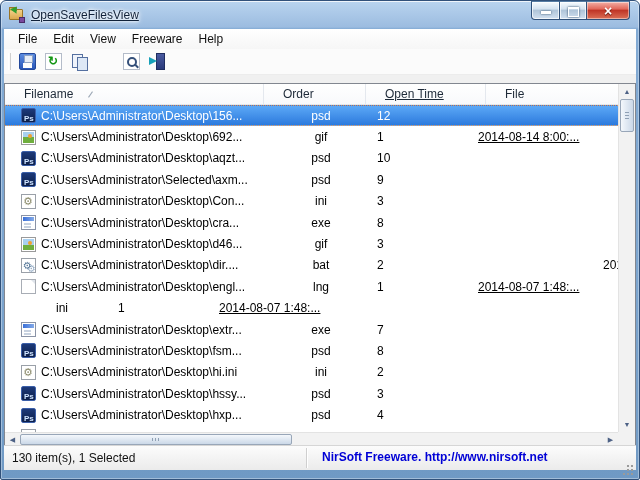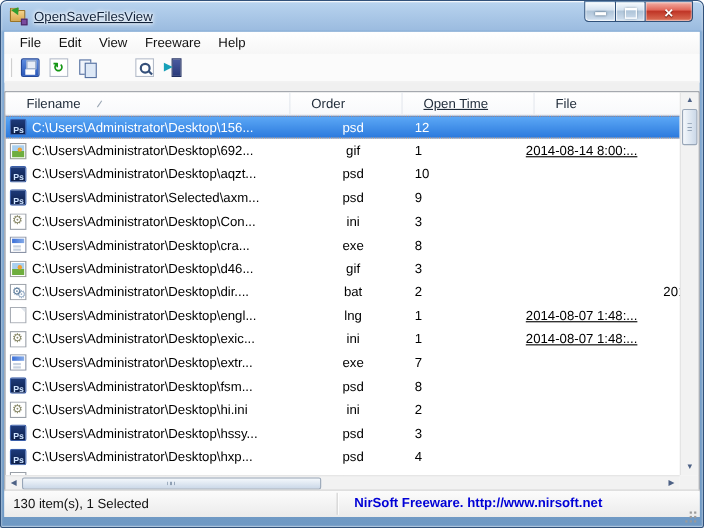--- a/index.html
+++ b/index.html
@@ -69,21 +69,21 @@
   .c0{width:259px;flex:none;}
   .c1{width:107px;flex:none;}
   .c2{width:102px;flex:none;}
   .c3{width:120px;flex:none;text-decoration:underline;}
   .c4{flex:1;border-right:none;}
   .sort-ind{width:7px;height:1px;background:#9aa6b4;transform:rotate(-55deg);margin-left:14px;}
 
   .list-rows{position:absolute;left:0;top:21px;right:17px;bottom:14px;overflow:hidden;}
   .row{display:flex;height:21.4px;align-items:center;font-size:12px;color:#000;white-space:nowrap;}
   .cell{overflow:hidden;white-space:nowrap;}
-  .row .c0{display:flex;align-items:center;padding-left:2px;}
+  .row .c0{display:flex;align-items:center;padding-left:14px;}
   .row .c1{padding-left:7px;text-align:center;}
   .row .c2{padding-left:6px;}
   .row .c3{padding-left:5px;}
   .row .c4{padding-left:10px;}
   .row.selected{background:linear-gradient(180deg,#5ca8f6,#2c7add);color:#fff;
     border-top:1px dotted #e0935c;border-bottom:1px dotted #e0935c;}
 
   .fi{position:relative;width:15px;height:15px;margin:0 5px 0 2px;flex:none;}
   .fi-psd{background:linear-gradient(180deg,#1d3a7a,#0c1e48);border:1px solid #3b5fa9;border-radius:2px;}
   .fi-psd::after{content:"Ps";position:absolute;left:2px;bottom:-1px;font-size:8px;font-weight:bold;color:#cfe4ff;}
@@ -282,24 +282,20 @@
             <div class="cell c0">
               <span class="fi fi-lng"></span>
               <span>C:\Users\Administrator\Desktop\engl...</span>
             </div>
             <div class="cell c1">lng</div>
             <div class="cell c2">1</div>
             <div class="cell c3">2014-08-07 1:48:...</div>
             <div class="cell c4"></div>
           </div>
           <div class="row">
-            <div class="cell c0">
-              <span class="fi fi-ini"></span>
-              <span>C:\Users\Administrator\Desktop\exic...</span>
-            </div>
             <div class="cell c1">ini</div>
             <div class="cell c2">1</div>
             <div class="cell c3">2014-08-07 1:48:...</div>
             <div class="cell c4"></div>
           </div>
           <div class="row">
             <div class="cell c0">
               <span class="fi fi-exe"></span>
               <span>C:\Users\Administrator\Desktop\extr...</span>
             </div>

